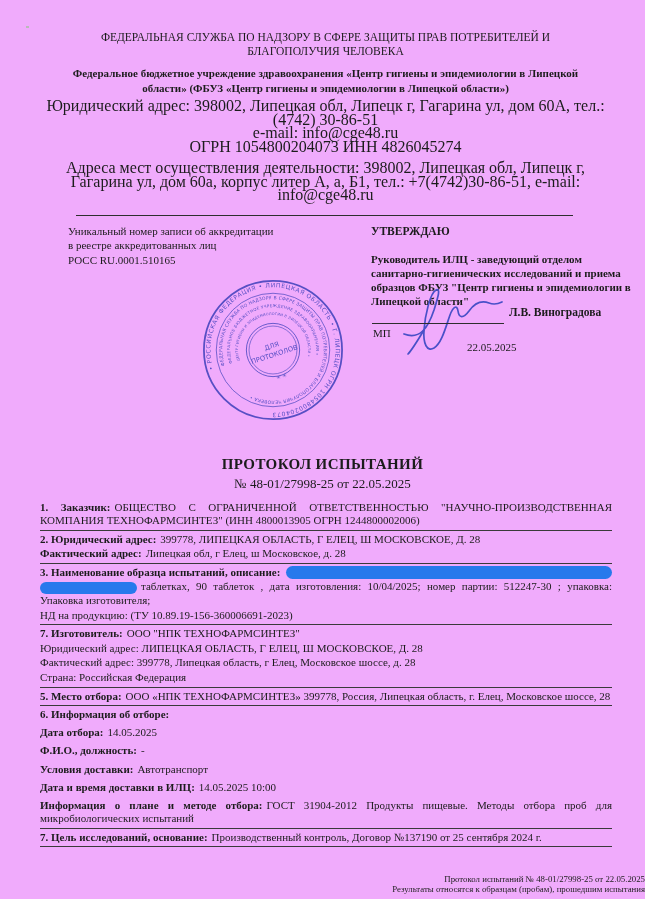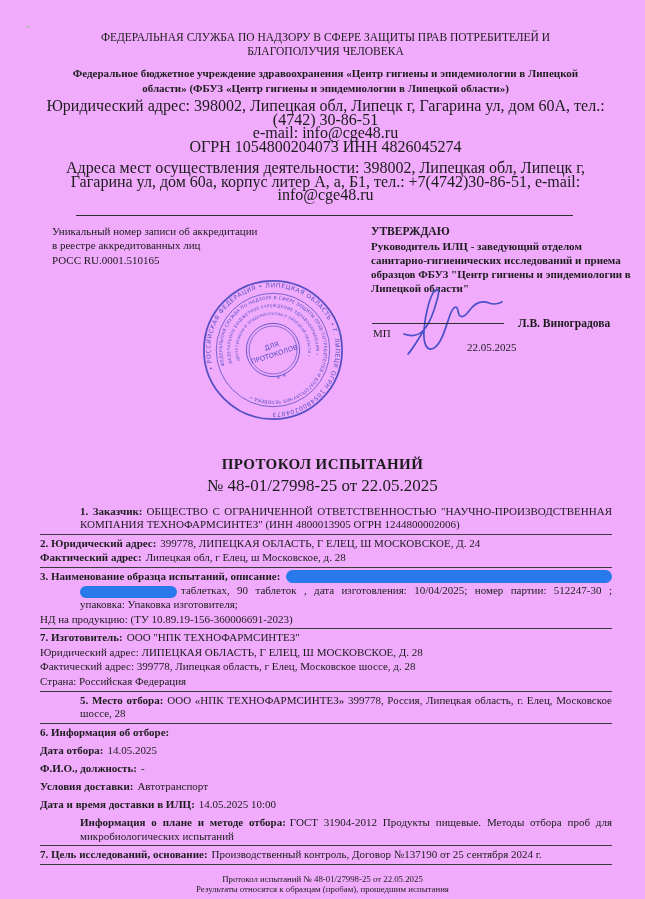--- a/index.html
+++ b/index.html
@@ -17,48 +17,48 @@
   .org    { font-size:11px; line-height:14.5px; margin-top:8px; padding:0 14px; }
   .lab    { font-size:11px; line-height:14.5px; margin-top:8px; padding:0 40px; }
   .hline  { font-size:16px; line-height:13.5px; }
   .hline.first { margin-top:4px; }
   .addr2  { margin-top:8px; padding:0 30px; }
 
   .sep { border-top:1.4px solid #2e2e2e; margin:13px 72px 0 76px; }
 
   
   .mid { position:relative; height:238px; }
-  .accred { position:absolute; left:52px; top:8px; width:240px; font-size:11px; line-height:14.5px; }
+  .accred { position:absolute; left:68px; top:8px; width:240px; font-size:11px; line-height:14.5px; }
   .approve { position:absolute; left:371px; top:8px; width:262px; }
   .approve-title { font-size:11.5px; line-height:14px; }
-  .approve-pos { font-size:11px; line-height:14px; margin-top:1px; }
+  .approve-pos { font-size:11px; line-height:14px; margin-top:14px; }
   .stamp { position:absolute; left:199px; top:60px; width:148px; height:148px; opacity:.88; }
   .sig-svg { position:absolute; left:394px; top:66px; width:118px; height:74px; }
   .sigline { position:absolute; left:372px; top:107px; width:132px; border-top:1.2px solid #2e2e2e; }
   .mp { position:absolute; left:373px; top:111px; font-size:11px; }
-  .signame { position:absolute; left:509px; top:101px; font-size:11.5px;margin-left:9px; }
+  .signame { position:absolute; left:509px; top:90px; font-size:11.5px; }
   .sigdate { position:absolute; left:467px; top:125px; font-size:11px; }
 
   
   .title-block { text-align:center; margin-top:2px; }
   .ptitle { font-size:15px; letter-spacing:.4px; }
-  .pnum { font-size:17px; margin-top:3px; }
+  .pnum { font-size:13px; margin-top:3px; }
 
   
   .body { padding:8px 33px 0 40px; font-size:11px; line-height:13.6px; }
   .row { margin:1px 0; }
-  .just { text-align:justify;margin-left:40px; }
+  .just { text-align:justify; }
   .lbl { margin-right:4px; }
   .rule { border-top:1px solid #3a3a3a; margin:2px 0 2px; }
   .descline { display:flex; align-items:center; }
   .redact1 { flex:1; height:13px; margin-left:6px; border-radius:7px; background:#2779ec; }
   .redact2 { display:inline-block; width:97px; height:12px; border-radius:6px; background:#2779ec; vertical-align:middle; margin-right:4px; }
   .sp { margin-top:4.5px; }
 
-  footer { position:absolute; left:0; right:0; bottom:5px; text-align:center; font-size:8.8px; line-height:10.2px; color:#222; }
+  footer { position:absolute; left:0; right:0; bottom:5px; text-align:right; font-size:8.8px; line-height:10.2px; color:#222; }
 </style>
 </head>
 <body>
 
 <div class="page">
   <div class="speck"></div>
 
   <header>
     <div class="agency">ФЕДЕРАЛЬНАЯ СЛУЖБА ПО НАДЗОРУ В СФЕРЕ ЗАЩИТЫ ПРАВ ПОТРЕБИТЕЛЕЙ И БЛАГОПОЛУЧИЯ ЧЕЛОВЕКА</div>
     <div class="org bold">Федеральное бюджетное учреждение здравоохранения «Центр гигиены и эпидемиологии в Липецкой области» (ФБУЗ «Центр гигиены и эпидемиологии в Липецкой области»)</div>
@@ -124,21 +124,21 @@
     <div class="pnum">№ 48-01/27998-25 от 22.05.2025</div>
   </div>
 
   <main class="body">
     <div class="row just">
       <b class="lbl">1. Заказчик:</b><span>ОБЩЕСТВО С ОГРАНИЧЕННОЙ ОТВЕТСТВЕННОСТЬЮ "НАУЧНО-ПРОИЗВОДСТВЕННАЯ КОМПАНИЯ ТЕХНОФАРМСИНТЕЗ" (ИНН 4800013905 ОГРН 1244800002006)</span>
     </div>
     <div class="rule"></div>
 
     <div class="row">
-      <b class="lbl">2. Юридический адрес:</b><span>399778, ЛИПЕЦКАЯ ОБЛАСТЬ, Г ЕЛЕЦ, Ш МОСКОВСКОЕ, Д. 24</span>
+      <b class="lbl">2. Юридический адрес:</b><span>399778, ЛИПЕЦКАЯ ОБЛАСТЬ, Г ЕЛЕЦ, Ш МОСКОВСКОЕ, Д. 28</span>
     </div>
     <div class="row">
       <b class="lbl">Фактический адрес:</b><span>Липецкая обл, г Елец, ш Московское, д. 28</span>
     </div>
     <div class="rule"></div>
 
     <div class="row descline">
       <b>3. Наименование образца испытаний, описание:</b>
       <span class="redact1"></span>
     </div>

